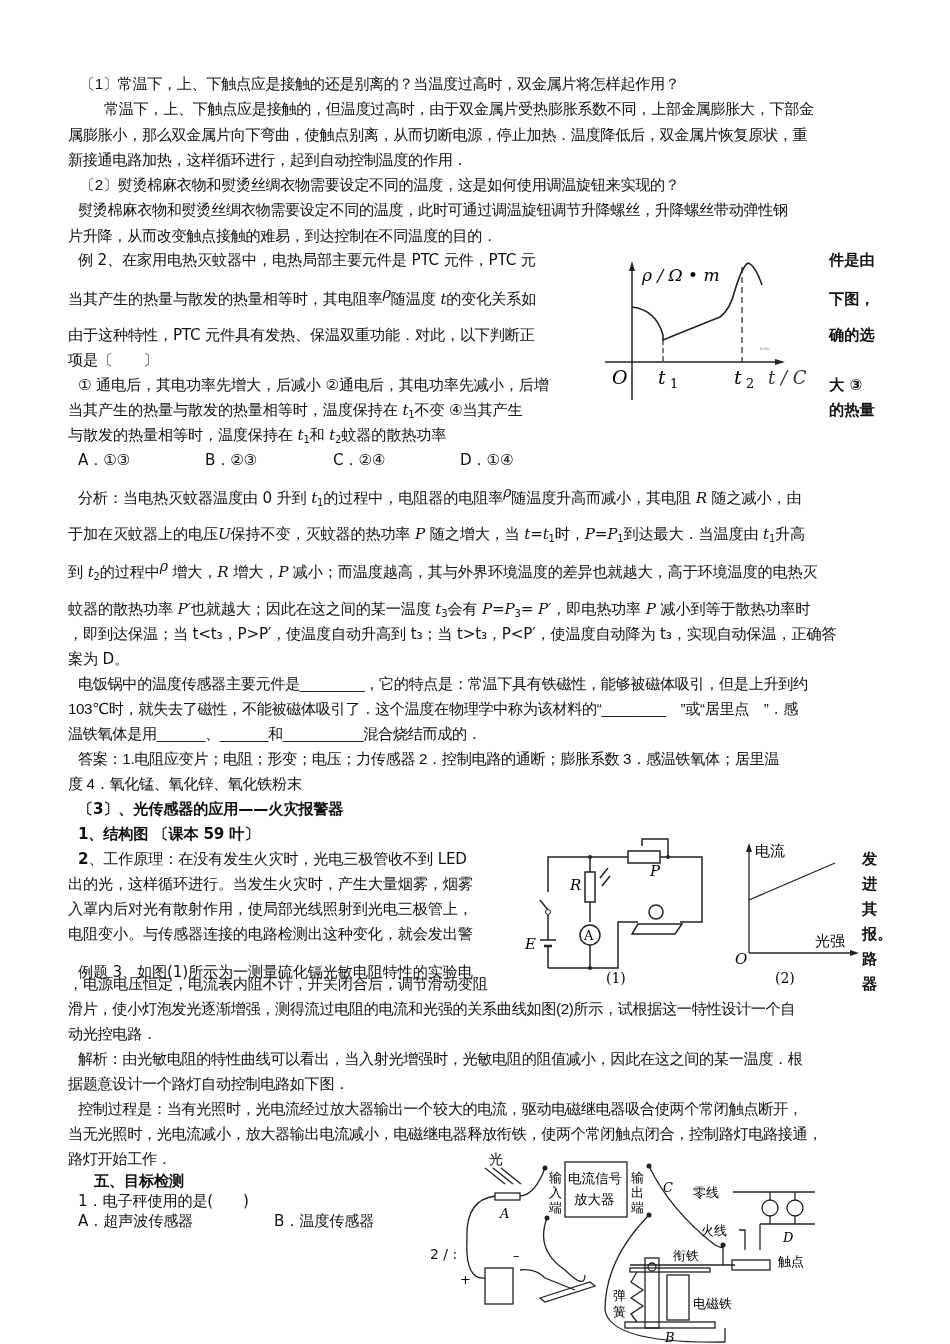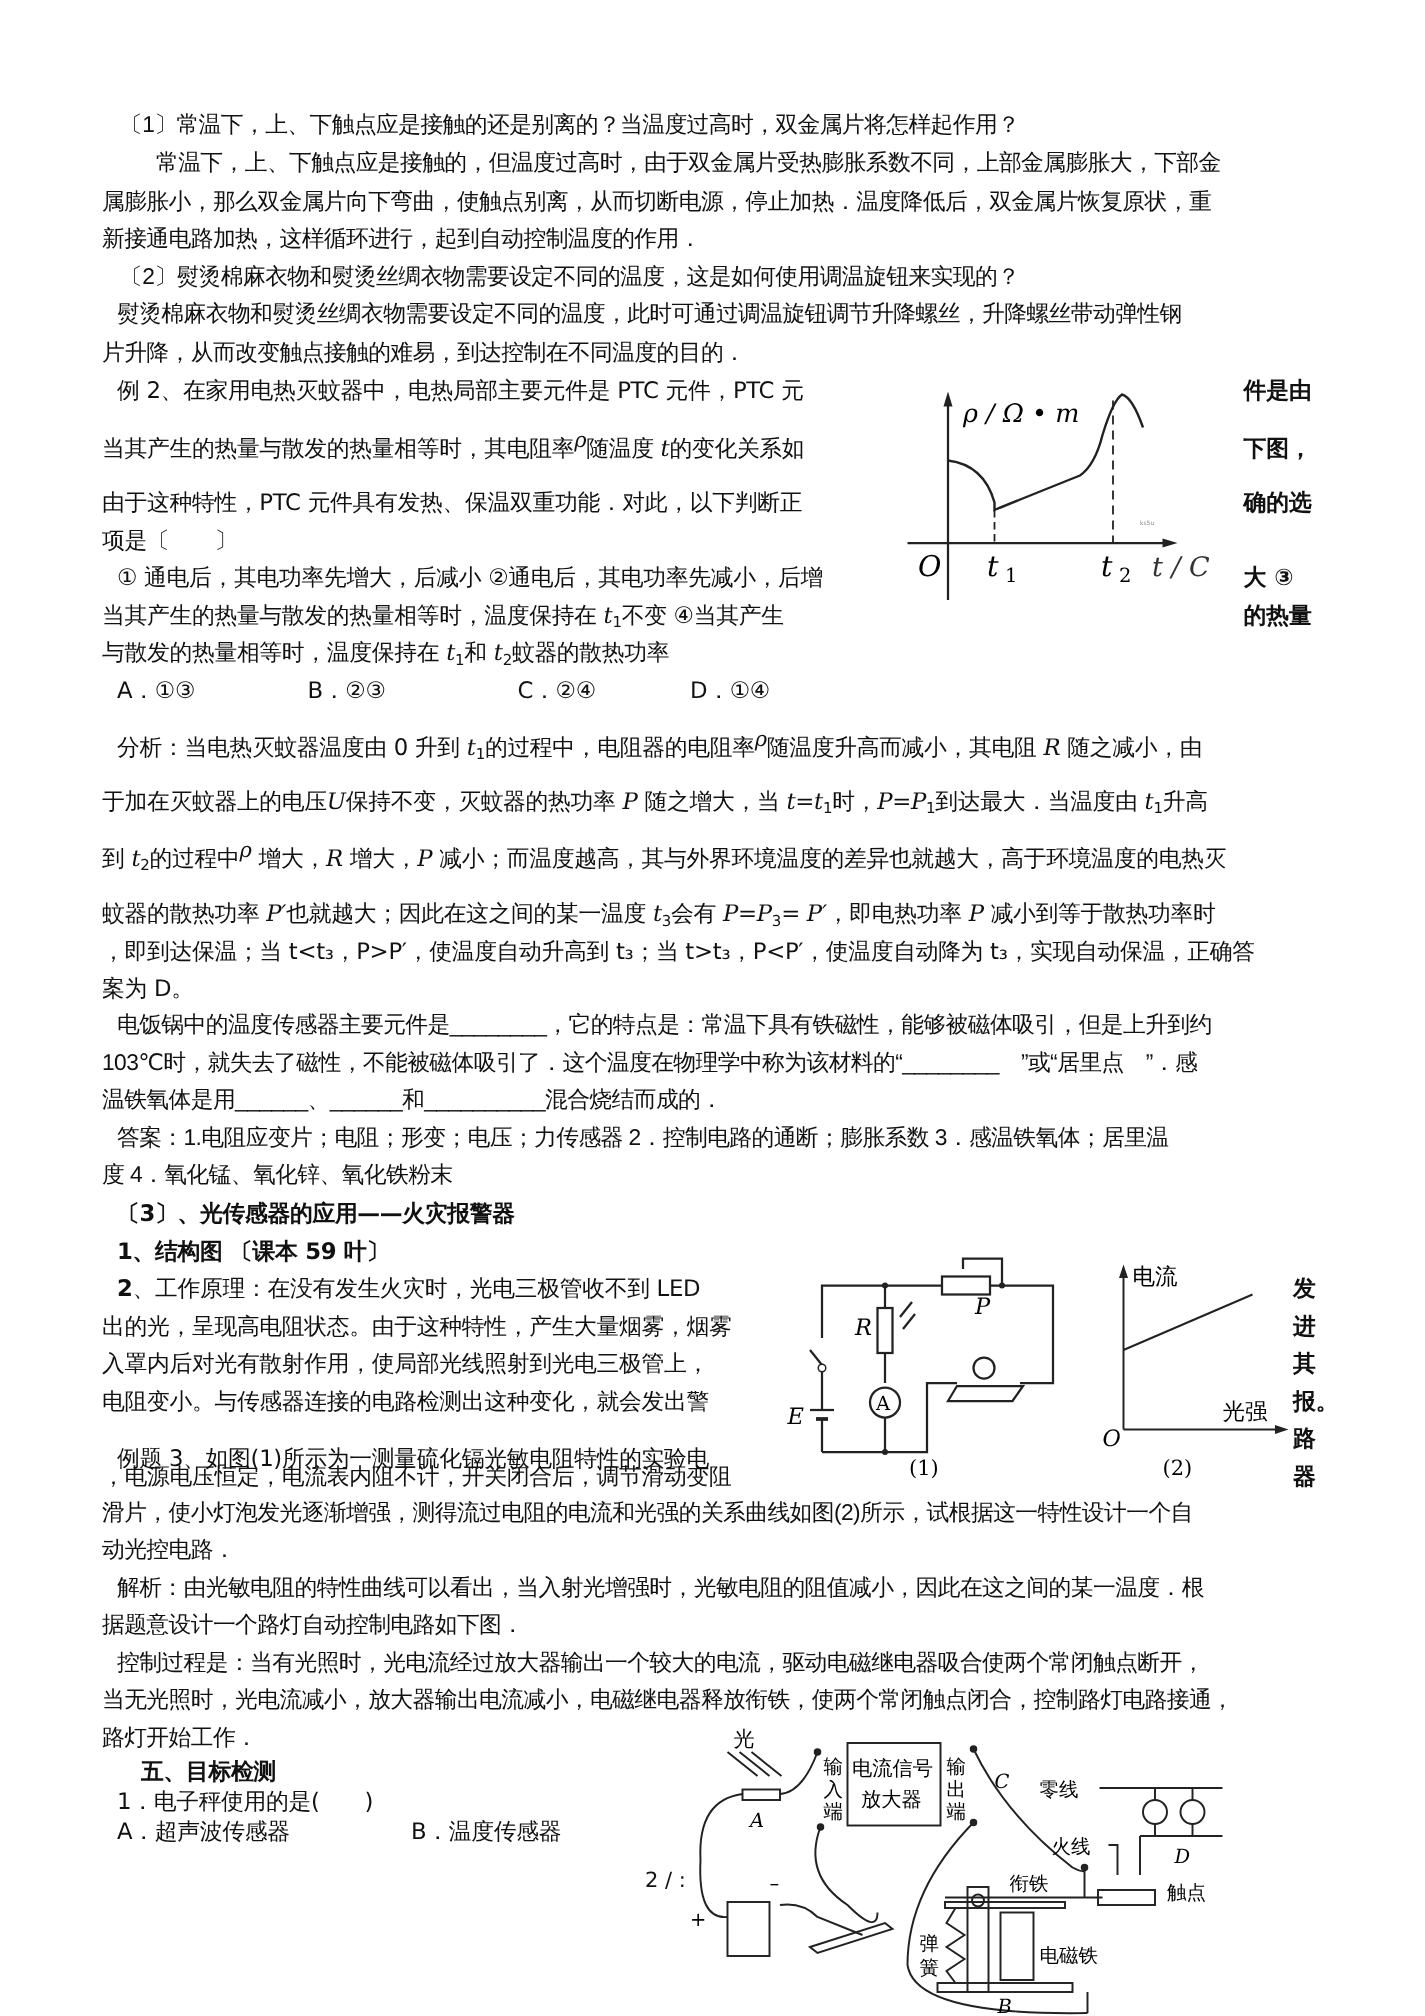--- a/index.html
+++ b/index.html
@@ -36,21 +36,21 @@
 <div class="line" style="top:350px">项是〔　　〕</div>
 <div class="line" style="top:375px;left:78px">① 通电后，其电功率先增大，后减小  ②通电后，其电功率先减小，后增</div>
 <div class="line" style="top:400px">
   <span>当其产生的热量与散发的热量相等时，温度保持在</span> <i>t</i><sub>1</sub><span>不变  ④当其产生</span>
 </div>
 <div class="line" style="top:425px">
   <span>与散发的热量相等时，温度保持在</span> <i>t</i><sub>1</sub><span>和</span> <i>t</i><sub>2</sub><span>蚊器的散热功率</span>
 </div>
 <div class="line" style="top:450px;left:78px">A．①③</div>
 <div class="line" style="top:450px;left:205px">B．②③</div>
-<div class="line" style="top:450px;left:345px">C．②④</div>
+<div class="line" style="top:450px;left:333px">C．②④</div>
 <div class="line" style="top:450px;left:460px">D．①④</div>
 
 <div class="side" style="top:250px;left:829px">件是由</div>
 <div class="side" style="top:289px;left:829px">下图，</div>
 <div class="side" style="top:325px;left:829px">确的选</div>
 <div class="side" style="top:375px;left:829px">大  ③</div>
 <div class="side" style="top:400px;left:829px">的热量</div>
 
 <svg class="fig" style="left:600px;top:255px" width="230" height="150" viewBox="0 0 230 150">
   <line x1="32" y1="145" x2="32" y2="10" stroke="#222" stroke-width="1.5"></line>
@@ -87,21 +87,21 @@
 
 <div class="line cond" style="top:674px;left:78px">电饭锅中的温度传感器主要元件是________，它的特点是：常温下具有铁磁性，能够被磁体吸引，但是上升到约</div>
 <div class="line cond" style="top:699px">103℃时，就失去了磁性，不能被磁体吸引了．这个温度在物理学中称为该材料的“________　”或“居里点　”．感</div>
 <div class="line cond" style="top:724px">温铁氧体是用______、______和__________混合烧结而成的．</div>
 <div class="line cond" style="top:749px;left:78px">答案：1.电阻应变片；电阻；形变；电压；力传感器 2．控制电路的通断；膨胀系数 3．感温铁氧体；居里温</div>
 <div class="line cond" style="top:774px">度 4．氧化锰、氧化锌、氧化铁粉末</div>
 
 <div class="line bold" style="top:799px;left:78px">〔3〕、光传感器的应用——火灾报警器</div>
 <div class="line bold" style="top:824px;left:78px">1、结构图 〔课本 59 叶〕</div>
 <div class="line" style="top:849px;left:78px"><b>2</b><span>、工作原理：在没有发生火灾时，光电三极管收不到 LED</span></div>
-<div class="line" style="top:874px">出的光，呈现高电阻状态。由于这种特性，产生大量烟雾，烟雾</div>
+<div class="line" style="top:874px">出的光，这样循环进行。当发生火灾时，产生大量烟雾，烟雾</div>
 <div class="line" style="top:899px">入罩内后对光有散射作用，使局部光线照射到光电三极管上，</div>
 <div class="line" style="top:924px">电阻变小。与传感器连接的电路检测出这种变化，就会发出警</div>
 <div class="line" style="top:962px;left:78px">例题 3、如图(1)所示为一测量硫化镉光敏电阻特性的实验电</div>
 <div class="line" style="top:974px">，电源电压恒定，电流表内阻不计，开关闭合后，调节滑动变阻</div>
 <div class="line cond" style="top:999px">滑片，使小灯泡发光逐渐增强，测得流过电阻的电流和光强的关系曲线如图(2)所示，试根据这一特性设计一个自</div>
 <div class="line cond" style="top:1024px">动光控电路．</div>
 <div class="line cond" style="top:1049px;left:78px">解析：由光敏电阻的特性曲线可以看出，当入射光增强时，光敏电阻的阻值减小，因此在这之间的某一温度．根</div>
 <div class="line cond" style="top:1074px">据题意设计一个路灯自动控制电路如下图．</div>
 <div class="line cond" style="top:1099px;left:78px">控制过程是：当有光照时，光电流经过放大器输出一个较大的电流，驱动电磁继电器吸合使两个常闭触点断开，</div>
 <div class="line cond" style="top:1124px">当无光照时，光电流减小，放大器输出电流减小，电磁继电器释放衔铁，使两个常闭触点闭合，控制路灯电路接通，</div>

